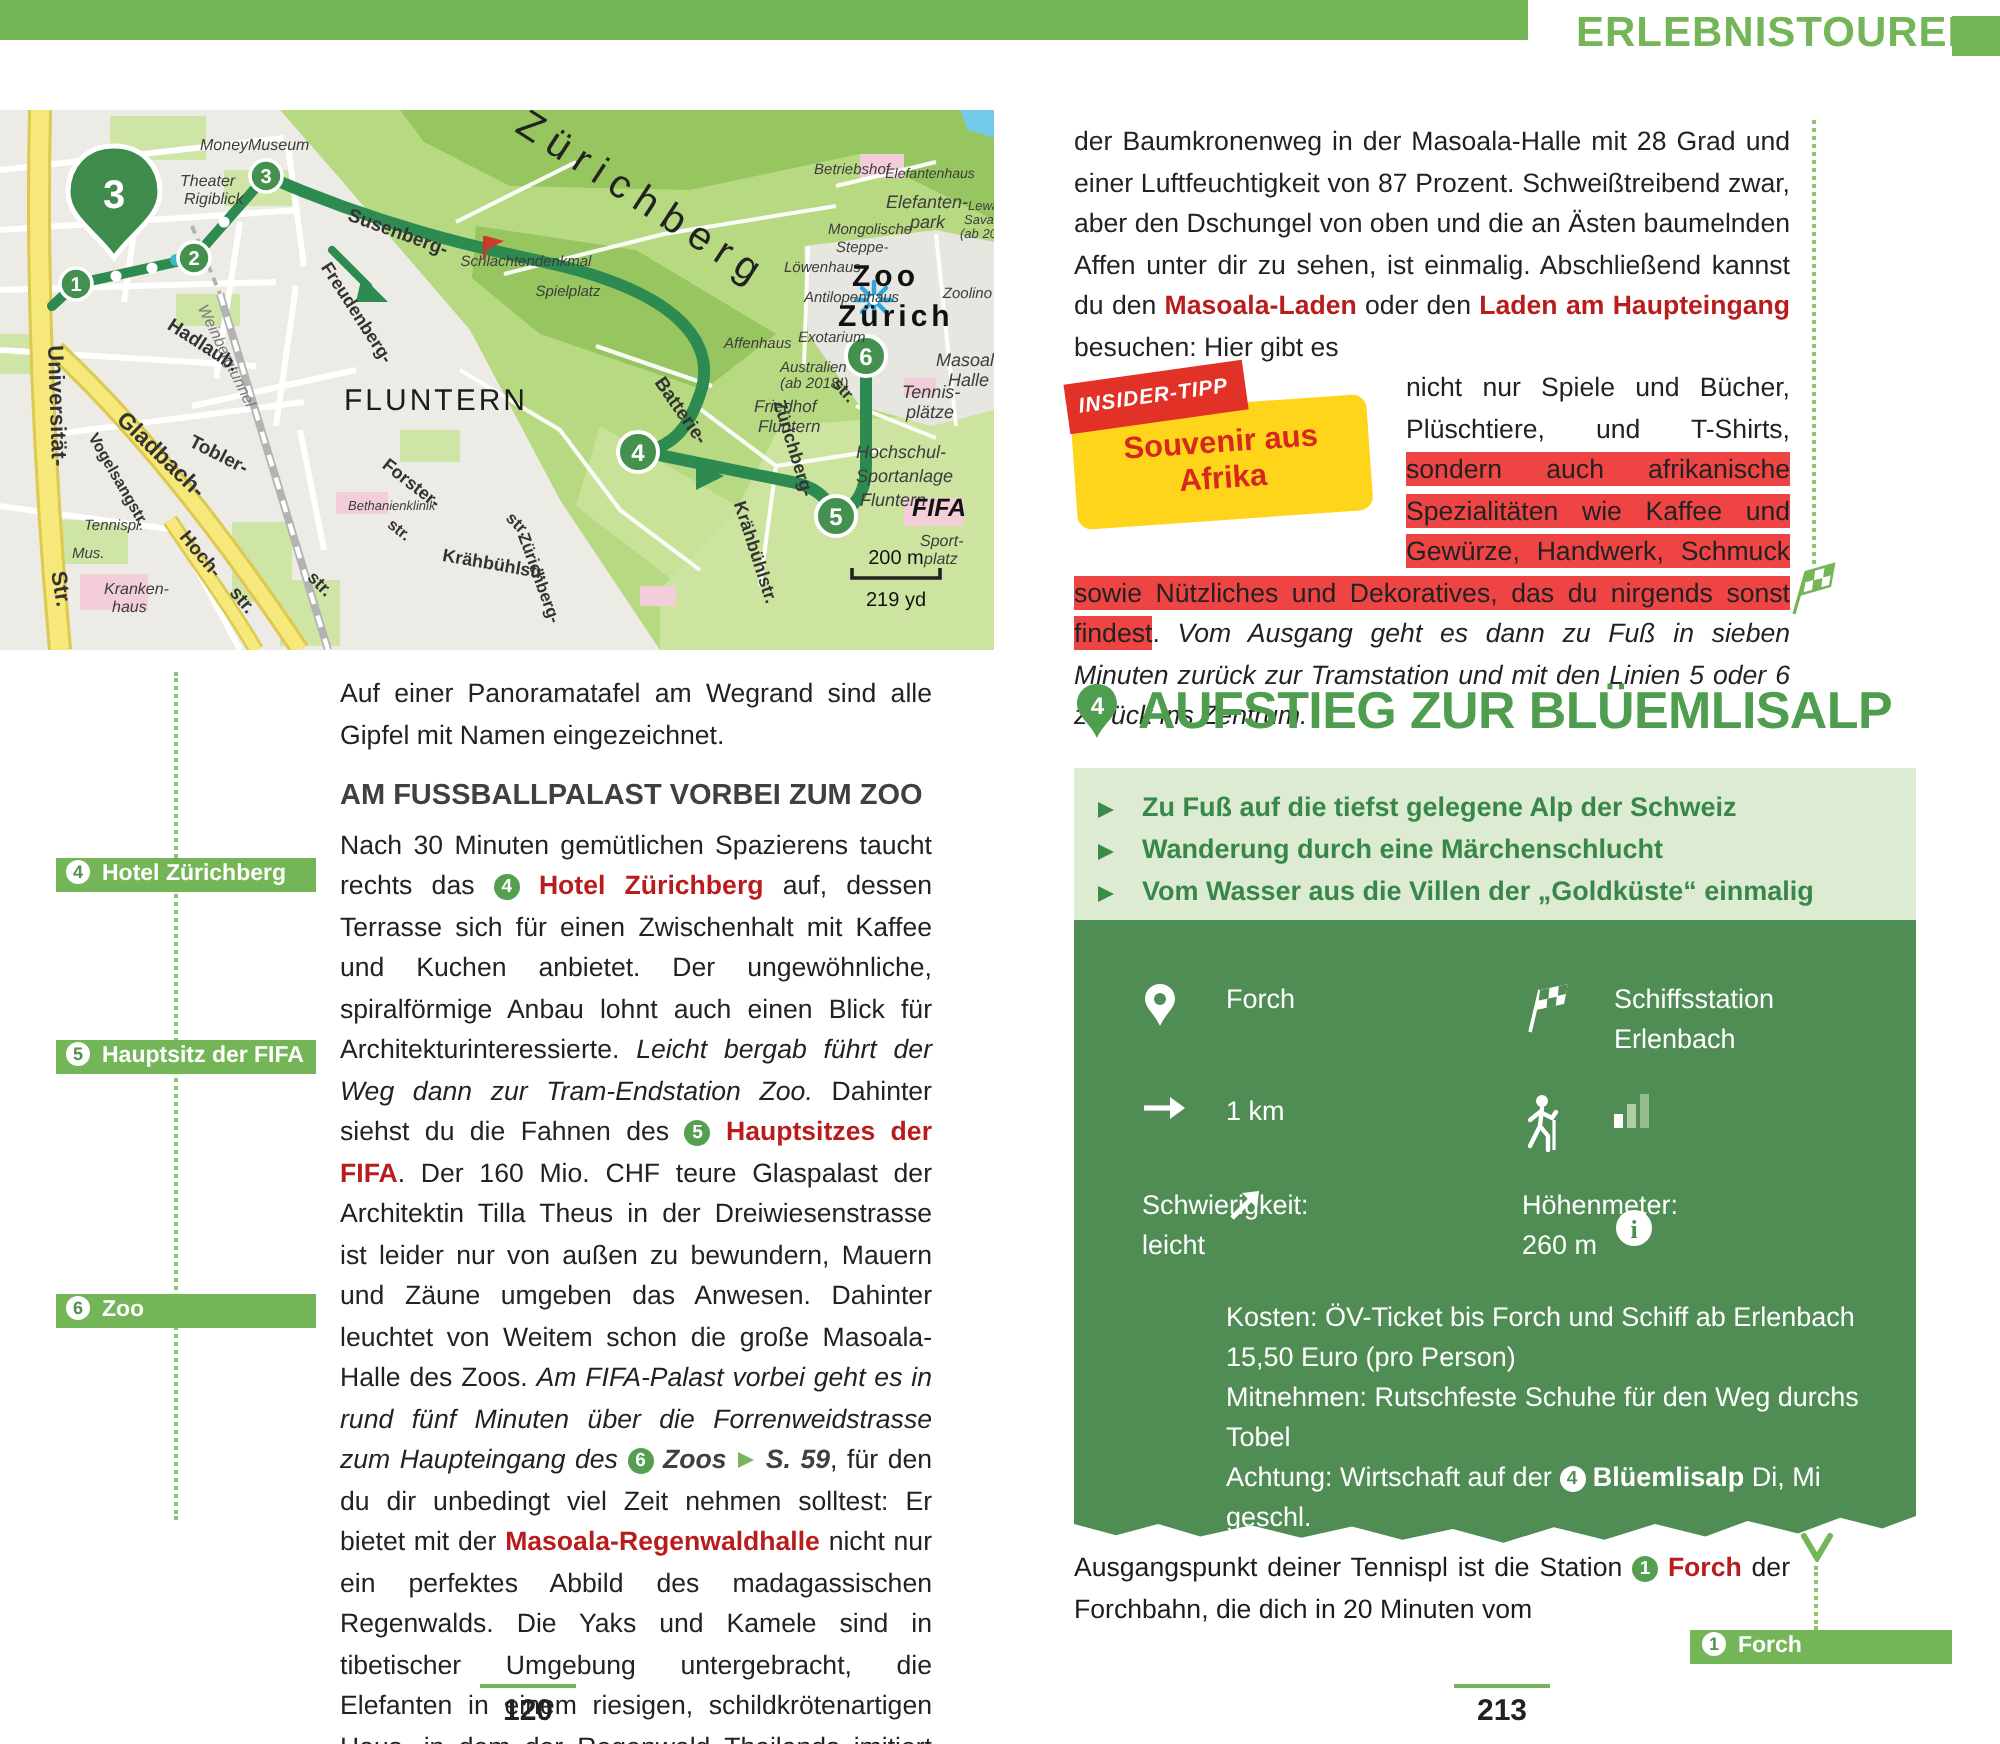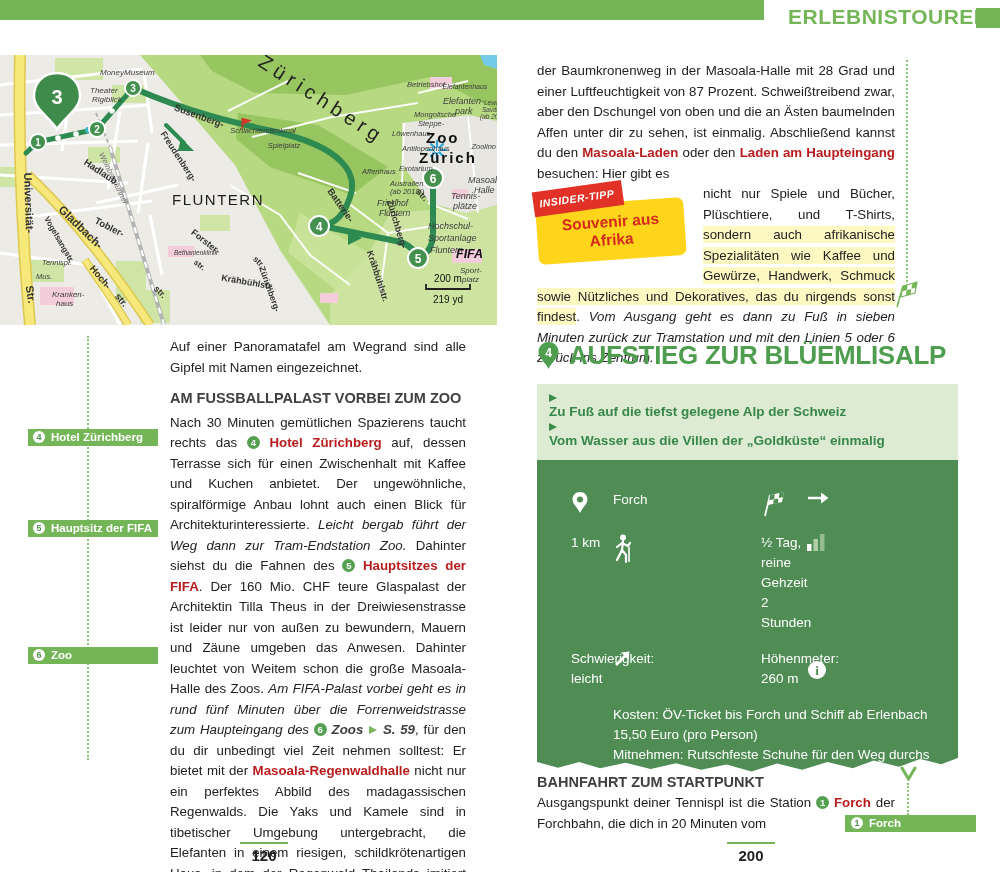--- a/index.html
+++ b/index.html
@@ -24,21 +24,21 @@
           color:#4f9051;font-size:9px;font-weight:700;line-height:12px;text-align:center;
           vertical-align:1px;margin-right:6px;}
   
   .col{position:absolute;text-align:justify;font-size:13.3px;line-height:20.5px;color:#222;}
   .col p{margin:0;}
   .sec-head{font-size:14.5px;font-weight:700;color:#404040;margin:10px 0 4px 0;text-align:left;}
   .seg-green{color:#b91c1c;font-weight:700;}
   .seg-greenitalic{color:#404040;font-weight:700;font-style:italic;}
   .seg-italic{font-style:italic;}
   .seg-bold{font-weight:700;}
-  .seg-hl{background:#fef9c3;padding:1px 0;}
+  .seg-hl{background:#ef4444;padding:1px 0;}
   .cnum{display:inline-block;width:13px;height:13px;border-radius:50%;background:#54a050;color:#fff;
         font-size:9.5px;font-weight:700;line-height:13px;text-align:center;vertical-align:1px;font-style:normal;}
   .cnum-w{background:#fff;color:#4f8d55;}
   .tri{display:inline-block;width:0;height:0;border-left:8px solid #3d8b49;
        border-top:4.5px solid transparent;border-bottom:4.5px solid transparent;}
   .tri-inline{border-left-color:#7ab55e;margin:0 1px;}
   
   .tip{float:left;width:156px;height:84px;margin:6px 10px 0 0;position:relative;}
   .tip-ribbon{position:absolute;top:-4px;left:-4px;background:#e23127;color:#fff;
               font-size:10.5px;font-weight:700;font-style:italic;letter-spacing:.5px;
@@ -49,21 +49,21 @@
               border:13px solid transparent;border-top-color:#ffd51c;border-right-width:0;}
   .tip-text{color:#d6281c;font-weight:700;font-size:15.5px;line-height:18px;text-align:center;
             white-space:pre-line;}
   
   .tour-head{position:absolute;left:537px;top:340px;width:430px;display:flex;align-items:center;
              font-size:26px;font-weight:700;letter-spacing:-.3px;color:#4f9e4f;}
   .tour-head svg{margin-right:9px;}
   .hl-box{position:absolute;left:537px;top:384px;width:421px;background:#ddebd2;
           padding:9px 12px;box-sizing:border-box;}
   .hl-row{display:flex;align-items:baseline;font-size:13.5px;font-weight:700;color:#37874a;
-          line-height:21px;flex-direction:column;}
+          line-height:21px;}
   .hl-row .tri{border-left-color:#3d8b49;margin-right:14px;position:relative;top:1px;flex:none;}
   
   .info-box{position:absolute;left:537px;top:460px;width:421px;height:312px;background:#4f8d55;
     color:#fff;box-sizing:border-box;padding:30px 18px 0 34px;
     clip-path:polygon(0% 0%,100% 0%,100% 95.5%,96% 97.5%,91% 95.8%,86% 98.3%,80% 96.3%,75% 98.8%,
       69% 96.8%,63% 99.3%,57% 97.3%,51% 99.8%,45% 97.6%,39% 99.3%,33% 97.2%,27% 99%,21% 97%,
       15% 98.8%,10% 96.8%,5% 98.6%,0% 96.8%);}
   .info-grid{display:grid;grid-template-columns:42px 148px 46px auto;row-gap:16px;
              font-size:13.5px;line-height:20px;}
   .icell{display:flex;align-items:flex-start;justify-content:flex-start;padding-top:1px;}
@@ -323,20 +323,24 @@
     <span>AUFSTIEG ZUR BLÜEMLISALP</span>
   </div>
 
   <div class="hl-box">
     <div class="hl-row">
       <span class="tri"></span>
       <span>Zu Fuß auf die tiefst gelegene Alp der Schweiz</span>
     </div>
     <div class="hl-row">
       <span class="tri"></span>
+      <span>Wanderung durch eine Märchenschlucht</span>
+    </div>
+    <div class="hl-row">
+      <span class="tri"></span>
       <span>Vom Wasser aus die Villen der „Goldküste“ einmalig</span>
     </div>
   </div>
 
   <div class="info-box">
     <div class="info-grid">
       <div class="icell">
         <svg width="18" height="24" viewBox="0 0 18 24">
           <path d="M9,1 C4.5,1 1.5,4.5 1.5,8.5 C1.5,13 6,15.5 9,22 C12,15.5 16.5,13 16.5,8.5 C16.5,4.5 13.5,1 9,1 Z" fill="#fff"></path>
           <circle cx="9" cy="8.5" r="3" fill="#4f8d55"></circle>
@@ -347,38 +351,36 @@
         <svg width="24" height="26" viewBox="0 0 24 26">
           <path d="M4,25 L9,4" stroke="#fff" stroke-width="1.8" fill="none"></path>
           <polygon points="9,4 23,1 21,11 7,14" fill="#fff"></polygon>
           <g fill="#4f8d55">
             <polygon points="9,4 13.7,3 13.2,8.3 8.3,9.3"></polygon>
             <polygon points="18.4,2 23,1 22,6 17.9,6.9"></polygon>
             <polygon points="12.7,8.4 17.4,7.4 16.9,12 12.2,13"></polygon>
           </g>
         </svg>
       </div>
+      <div style="max-width:128px;">Schiffsstation Erlenbach</div>
 
       <div class="icell">
         <svg width="22" height="14" viewBox="0 0 22 14">
           <path d="M1,7 L15,7" stroke="#fff" stroke-width="2.6"></path>
           <polygon points="14,1.5 21.5,7 14,12.5" fill="#fff"></polygon>
         </svg>
       </div>
       <div>1 km</div>
       <div class="icell">
         <svg width="22" height="30" viewBox="0 0 22 30">
           <circle cx="10" cy="3.5" r="3" fill="#fff"></circle>
           <path d="M10,7 L9,16 L4,26 M9,16 L13,21 L13,28 M9,9 L4,13 M9,9 L15,12 L17,9" stroke="#fff" stroke-width="2.2" fill="none" stroke-linecap="round"></path>
           <path d="M16,13 L16,28" stroke="#fff" stroke-width="1.6"></path>
         </svg>
       </div>
-      <div class="pre">½ Tag,
-reine Gehzeit
-2 Stunden</div>
 
       <div class="icell">
         <svg width="20" height="17" viewBox="0 0 20 17">
           <rect x="0" y="10" width="4.5" height="7" fill="#fff"></rect>
           <rect x="6.5" y="5" width="4.5" height="12" fill="#cfe3c2" opacity="0.75"></rect>
           <rect x="13" y="0" width="4.5" height="17" fill="#cfe3c2" opacity="0.55"></rect>
         </svg>
       </div>
       <div>Schwierigkeit: leicht</div>
       <div class="icell">
@@ -395,21 +397,20 @@
           <text x="10" y="15" font-size="13" font-weight="bold" font-family="Liberation Serif, serif" fill="#4f8d55" text-anchor="middle">i</text>
         </svg>
       </div>
       <div class="info-notes"><span>Kosten: ÖV-Ticket bis Forch und Schiff ab Erlenbach 15,50 Euro (pro Person)
 Mitnehmen: Rutschfeste Schuhe für den Weg durchs Tobel
 Achtung: Wirtschaft auf der </span><span class="cnum cnum-w">4</span><span> </span><span class="seg-bold">Blüemlisalp</span><span> Di, Mi geschl.</span></div>
     </div>
   </div>
 
   <div class="sec2">
-    <div class="sec-head">BAHNFAHRT ZUM STARTPUNKT</div>
     <p><span>Ausgangspunkt deiner Tennispl ist die Station </span><span class="cnum">1</span><span> </span><span class="seg-green">Forch</span><span> der Forchbahn, die dich in 20 Minuten vom</span></p>
   </div>
 
   <div class="dotline" style="left:906px;top:60px;height:222px;"></div>
   <svg style="position:absolute;left:890px;top:280px;" width="28" height="28" viewBox="0 0 28 28">
     <path d="M7,27 L13,6" stroke="#74b657" stroke-width="1.6" fill="none"></path>
     <polygon points="13,6 27,2 25,13 11,17" fill="#fff" stroke="#74b657" stroke-width="1.2"></polygon>
     <g fill="#74b657">
       <polygon points="13,6 17.6,4.7 17,10 12.3,11.2"></polygon>
       <polygon points="22.3,3.4 27,2 26,7.5 21.6,8.7"></polygon>
@@ -423,16 +424,16 @@
   <div class="forch-label">
     <span class="mnum">1</span><span>Forch</span>
   </div>
 
   <div class="pnum" style="left:234px;">
     <div class="rule"></div>
     <span>120</span>
   </div>
   <div class="pnum" style="left:721px;">
     <div class="rule"></div>
-    <span>200</span>
+    <span>213</span>
   </div>
 
 </div>
 
 </body></html>

